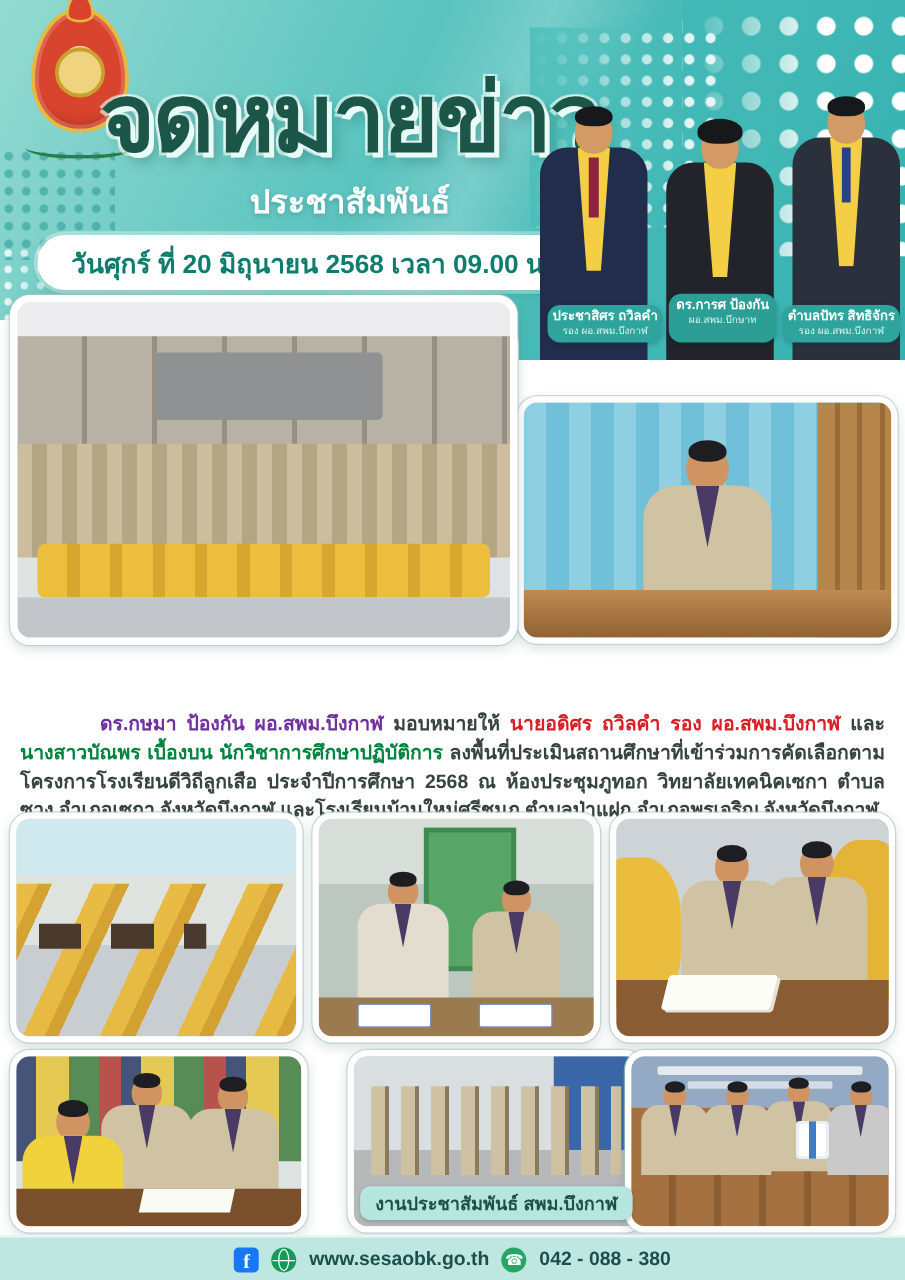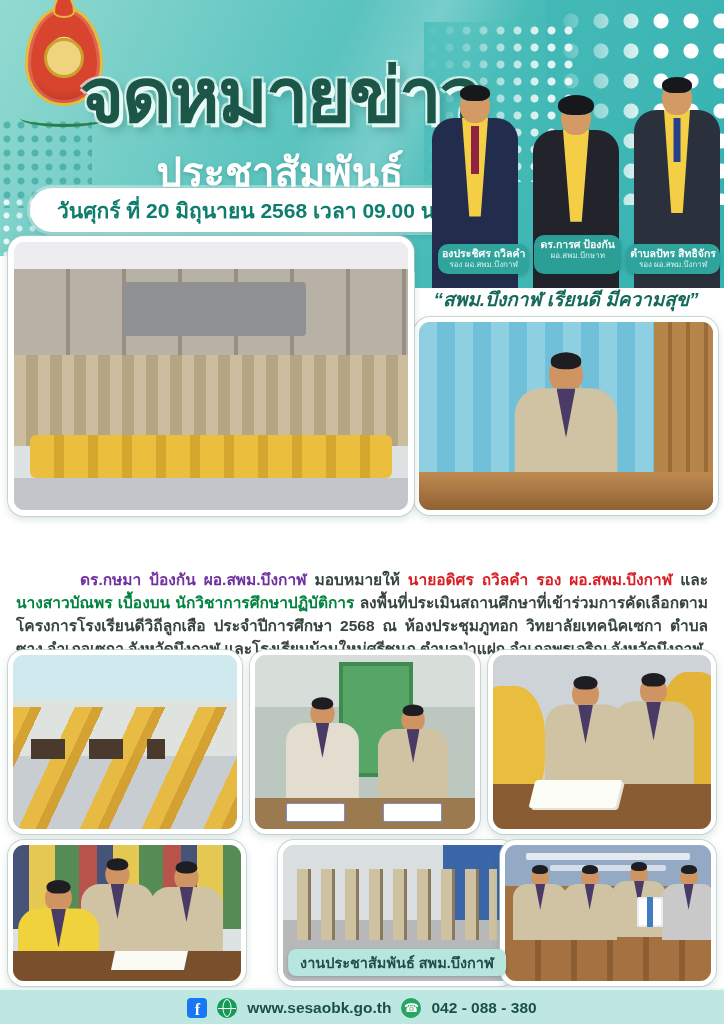--- a/index.html
+++ b/index.html
@@ -47,21 +47,21 @@
       width:34px;height:34px;border-radius:50%;border:3px solid #caa02c;background:#efd37e;}
   .logo-arc{width:88px;height:15px;margin:3px auto 0;border-bottom:3px solid #2e7d46;
       border-radius:0 0 50% 50%;}
 
   .main-title{position:absolute;left:34px;top:58px;width:492px;text-align:center;
       font-size:76px;font-weight:800;letter-spacing:-2px;color:#1c5648;line-height:1.0;
       text-shadow:4px 4px 0 #eafaf6,-2px -2px 0 rgba(234,250,246,.65),
                   2px -2px 0 rgba(234,250,246,.65),-2px 2px 0 rgba(234,250,246,.65),
                   7px 7px 10px rgba(0,60,50,.28);}
   .sub-title{position:absolute;left:34px;top:140px;width:492px;text-align:center;
-      font-size:40px;font-weight:600;color:#ffffff;text-shadow:0 2px 4px rgba(0,70,60,.25);}
+      font-size:26px;font-weight:600;color:#ffffff;text-shadow:0 2px 4px rgba(0,70,60,.25);}
   .date-pill{position:absolute;left:30px;top:188px;width:438px;height:44px;background:#ffffff;
       border-radius:24px;display:flex;align-items:center;justify-content:center;
       font-size:21px;font-weight:800;color:#0f7d6d;
       box-shadow:0 0 0 3px rgba(255,255,255,.35),0 3px 6px rgba(0,70,60,.18);}
 
   
   .people{position:absolute;right:4px;top:64px;width:288px;height:224px;display:flex;
       align-items:flex-end;justify-content:space-between;}
   .person{display:flex;flex-direction:column;align-items:center;}
   .p-head{width:30px;height:34px;background:#d49a66;border-radius:50% 50% 46% 46%;position:relative;z-index:1;}
@@ -175,21 +175,21 @@
         <div class="p-torso"></div>
       </div>
       <div class="person p3">
         <div class="p-head"></div>
         <div class="p-torso"></div>
       </div>
     </div>
 
     <div class="exec-labels">
       <div class="pill">
-        <div class="pill-name">องประชิศร ถวิลคำ</div>
+        <div class="pill-name">ประชาสิศร ถวิลคำ</div>
         <div class="pill-title">รอง ผอ.สพม.บึงกาฬ</div>
       </div>
       <div class="pill">
         <div class="pill-name">ดร.การศ ป้องกัน</div>
         <div class="pill-title">ผอ.สพม.บึกษาท</div>
       </div>
       <div class="pill">
         <div class="pill-name">ตำบลปัทร สิทธิจักร</div>
         <div class="pill-title">รอง ผอ.สพม.บึงกาฬ</div>
       </div>
@@ -200,21 +200,20 @@
   <div class="photo-frame photo-group" title="หมู่คณะผู้บังคับบัญชาลูกเสือถ่ายภาพร่วมกันในห้องประชุม">
     <div class="abs" style="left:0;top:0;right:0;height:10%;background:#ededf0;"></div>
     <div class="abs" style="left:0;top:10%;right:0;height:34%;
          background:repeating-linear-gradient(90deg,#b7b1a6 0 52px,#988f83 52px 56px);"></div>
     <div class="abs" style="left:28%;top:15%;width:46%;height:20%;background:#8f9193;border-radius:4px;"></div>
     <div class="abs khaki-crowd" style="left:0;top:42%;right:0;height:34%;"></div>
     <div class="abs yellow-chairs" style="left:4%;top:72%;right:4%;height:16%;border-radius:6px;"></div>
     <div class="abs" style="left:0;bottom:0;right:0;height:12%;background:#c2c6ca;"></div>
   </div>
 
-  <div class="slogan">“สพม.บึงกาฬ เรียนดี มีความสุข”</div>
 
   <div class="photo-frame photo-portrait" title="ผู้อำนวยการในชุดลูกเสือนั่งที่โต๊ะประชุม">
     <div class="abs" style="inset:0;background:repeating-linear-gradient(90deg,#8ecfe2 0 18px,#6fc0d8 18px 36px);"></div>
     <div class="abs" style="right:0;top:0;width:20%;height:100%;
          background:repeating-linear-gradient(90deg,#b5854a 0 14px,#9a6c38 14px 18px);"></div>
     <div class="fig" style="left:50%;top:18%;transform:translateX(-50%) scale(1.9);transform-origin:top center;">
       <div class="f-head"></div>
       <div class="f-body"></div>
     </div>
     <div class="abs" style="left:0;bottom:0;right:0;height:20%;background:linear-gradient(#c08b52,#8f6233);"></div>

